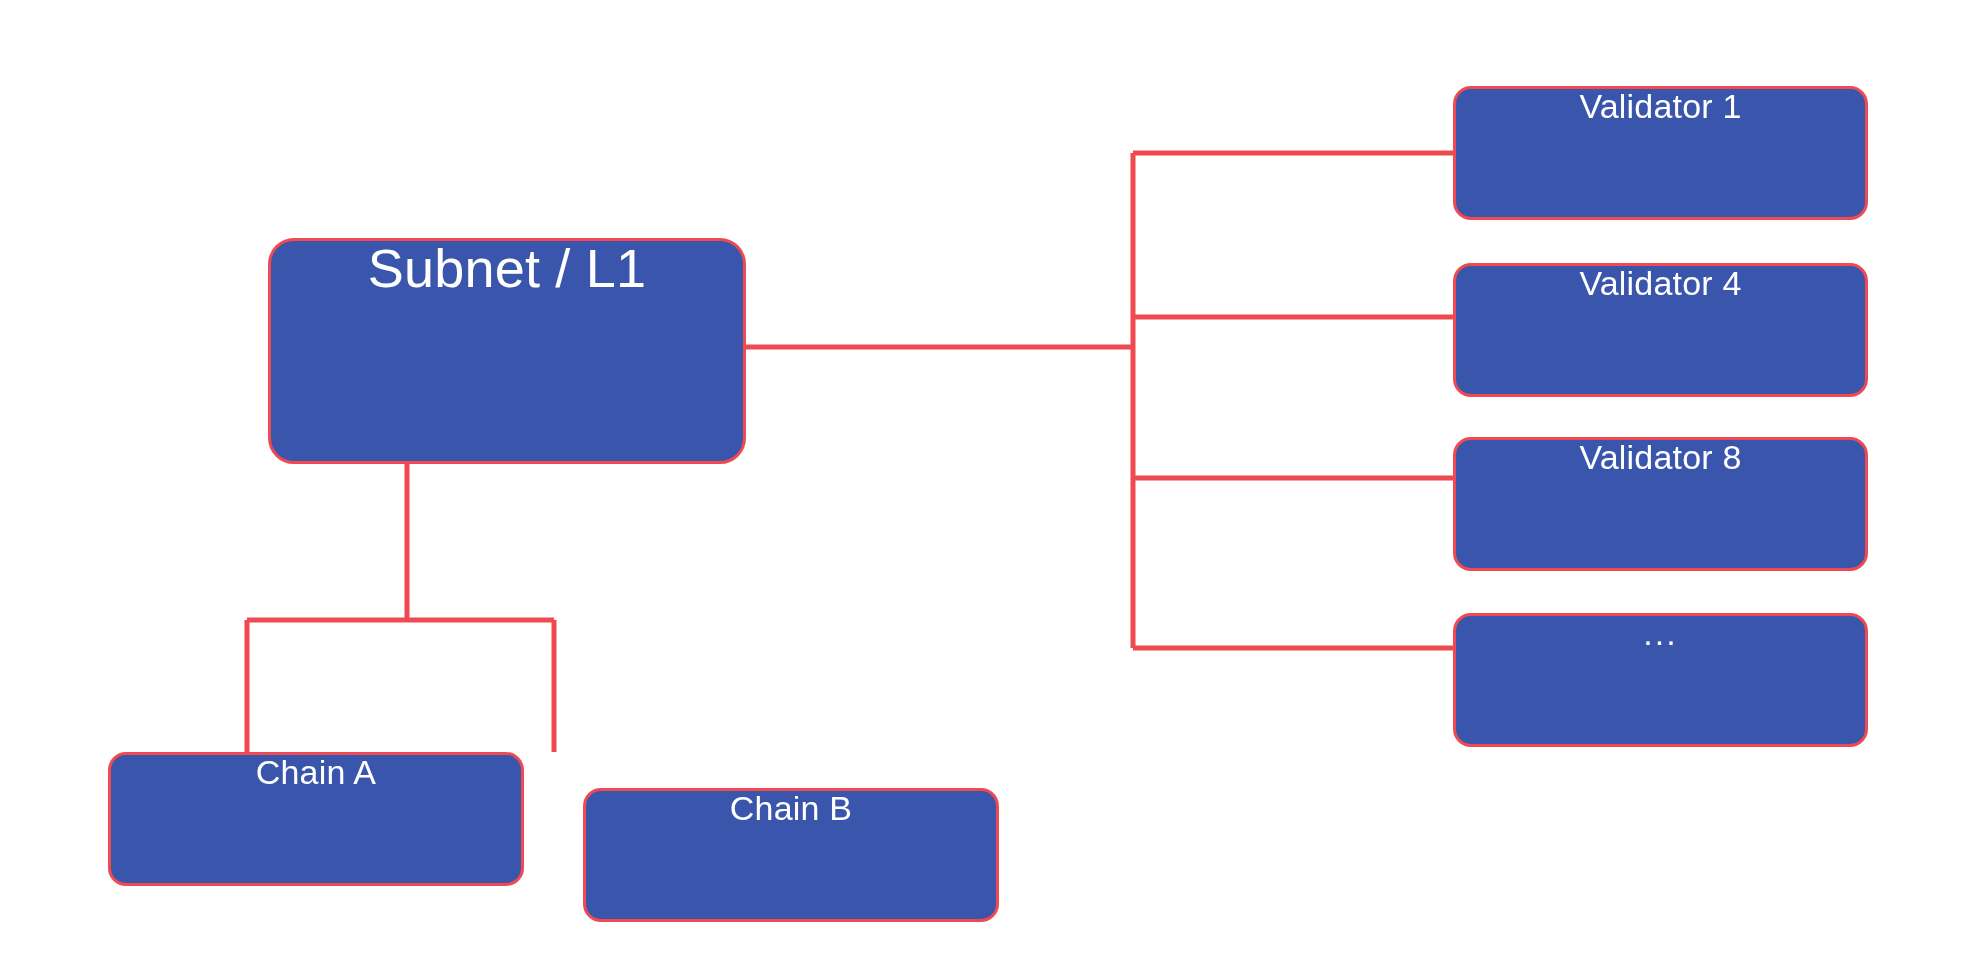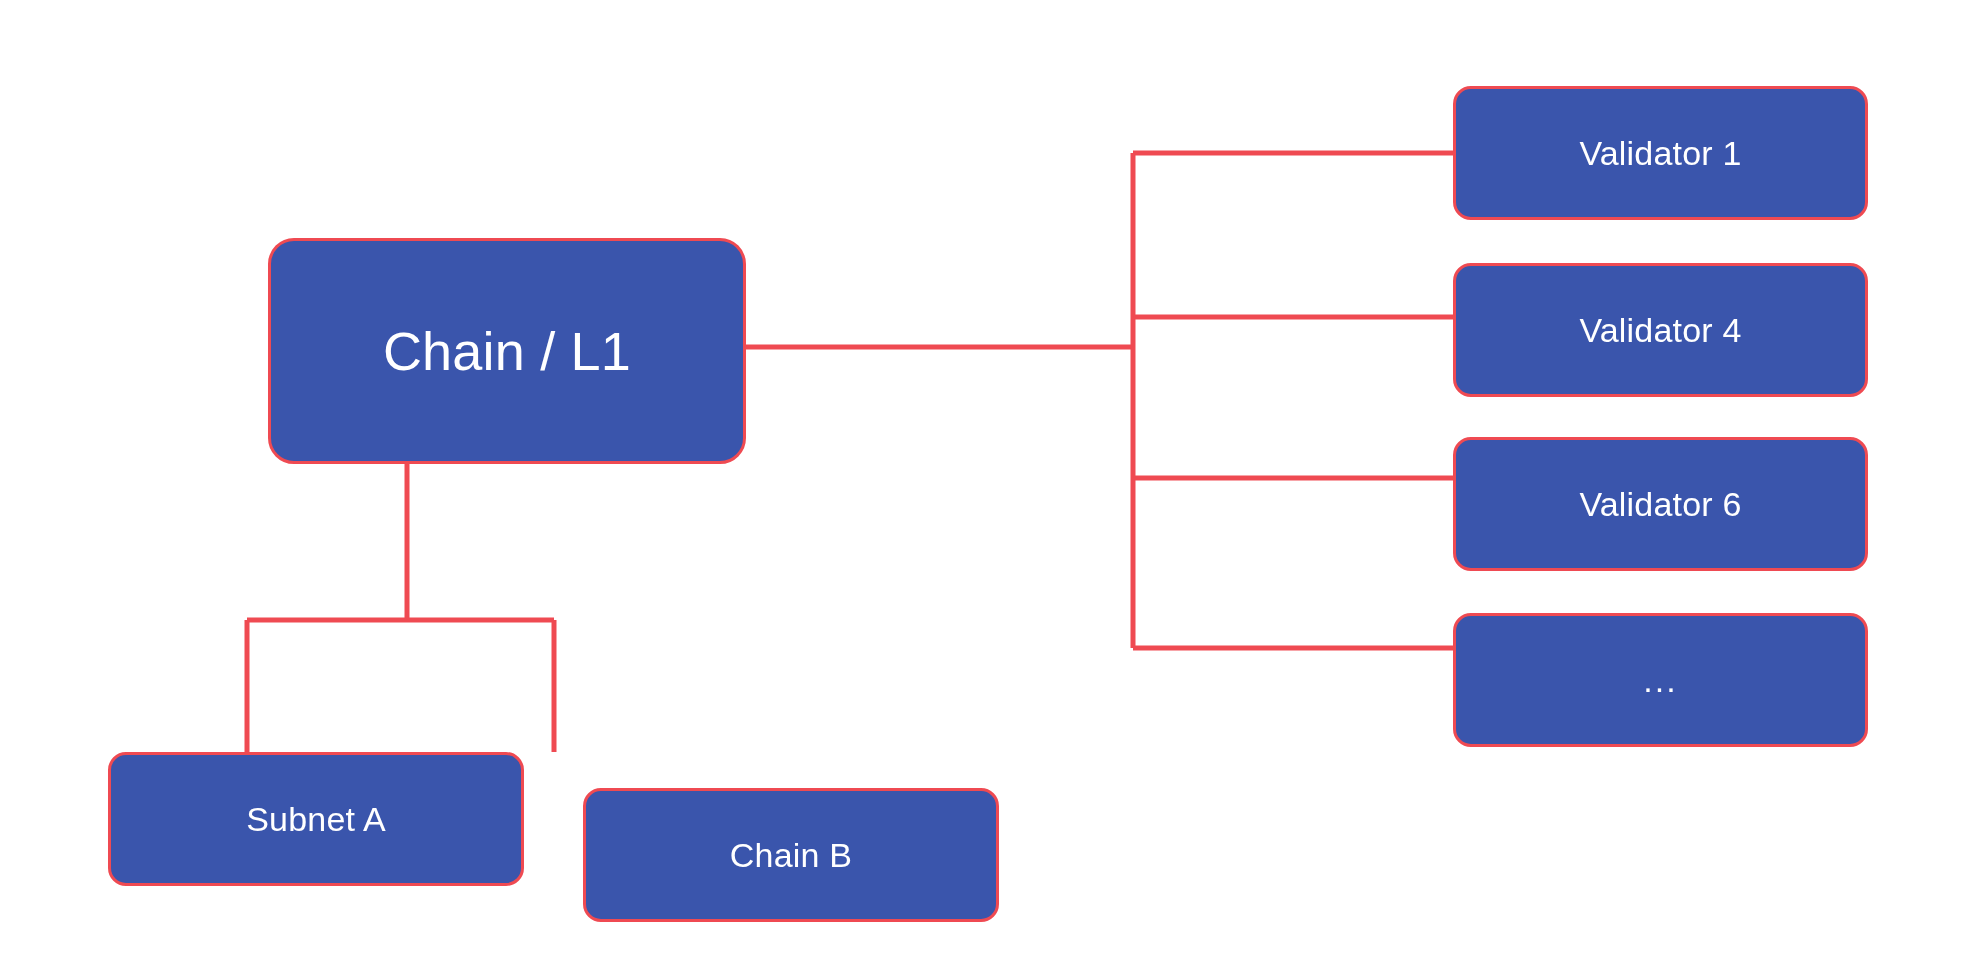--- a/index.html
+++ b/index.html
@@ -24,21 +24,21 @@
     width: 1972px;
     height: 960px;
   }
   .node {
     position: absolute;
     box-sizing: border-box;
     background: #3a55ac;
     border: 3px solid #ef4a52;
     border-radius: 18px;
     display: flex;
-    align-items: center;
+    align-items: flex-start;
     justify-content: center;
     color: #ffffff;
     font-family: "Liberation Sans", sans-serif;
     font-weight: 400;
     letter-spacing: 0.2px;
     text-align: center;
     line-height: 1;
     user-select: none;
   }
   .node-root {
@@ -91,40 +91,40 @@
       <path d="M 1133 153 L 1133 648"></path>
 
       <path d="M 1133 153 L 1453 153"></path>
       <path d="M 1133 317 L 1453 317"></path>
       <path d="M 1133 478 L 1453 478"></path>
       <path d="M 1133 648 L 1453 648"></path>
     </g>
   </svg>
 
   <div class="node node-root">
-    <span>Chain / L1</span>
+    <span>Subnet / L1</span>
   </div>
 
   <div class="node node-chain node-chain-a">
-    <span>Subnet A</span>
+    <span>Chain A</span>
   </div>
 
   <div class="node node-chain node-chain-b">
     <span>Chain B</span>
   </div>
 
   <div class="node node-validator node-v1">
     <span>Validator 1</span>
   </div>
 
   <div class="node node-validator node-v2">
     <span>Validator 4</span>
   </div>
 
   <div class="node node-validator node-v3">
-    <span>Validator 6</span>
+    <span>Validator 8</span>
   </div>
 
   <div class="node node-validator node-v4">
     <span class="node-ellipsis">...</span>
   </div>
 
 </div>
 
 </body></html>

